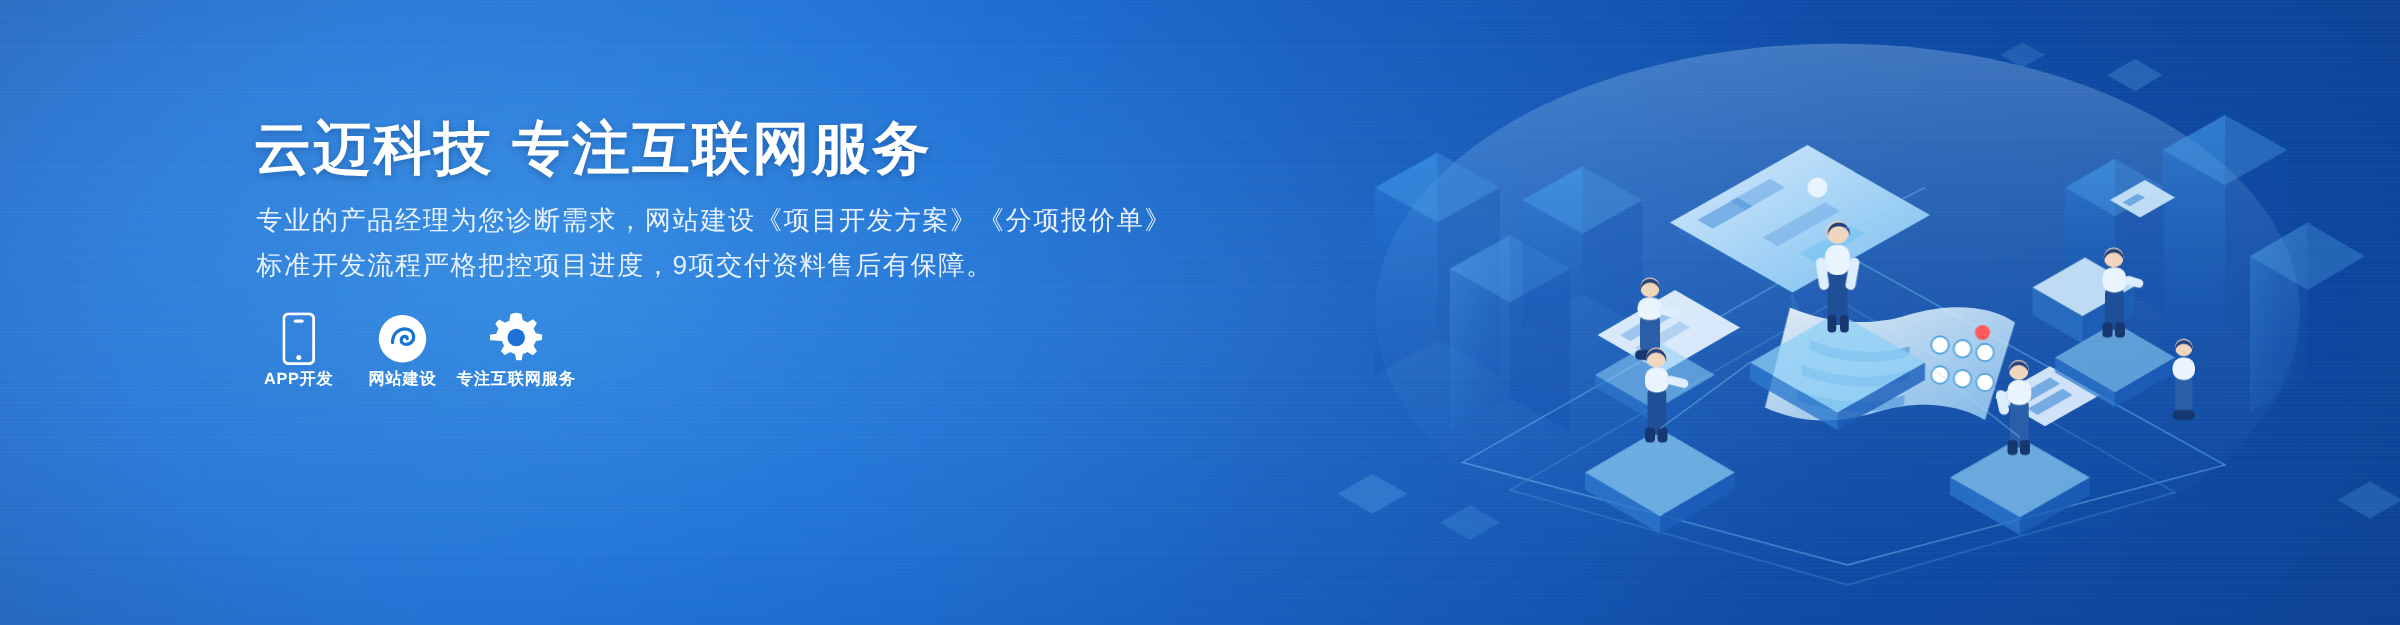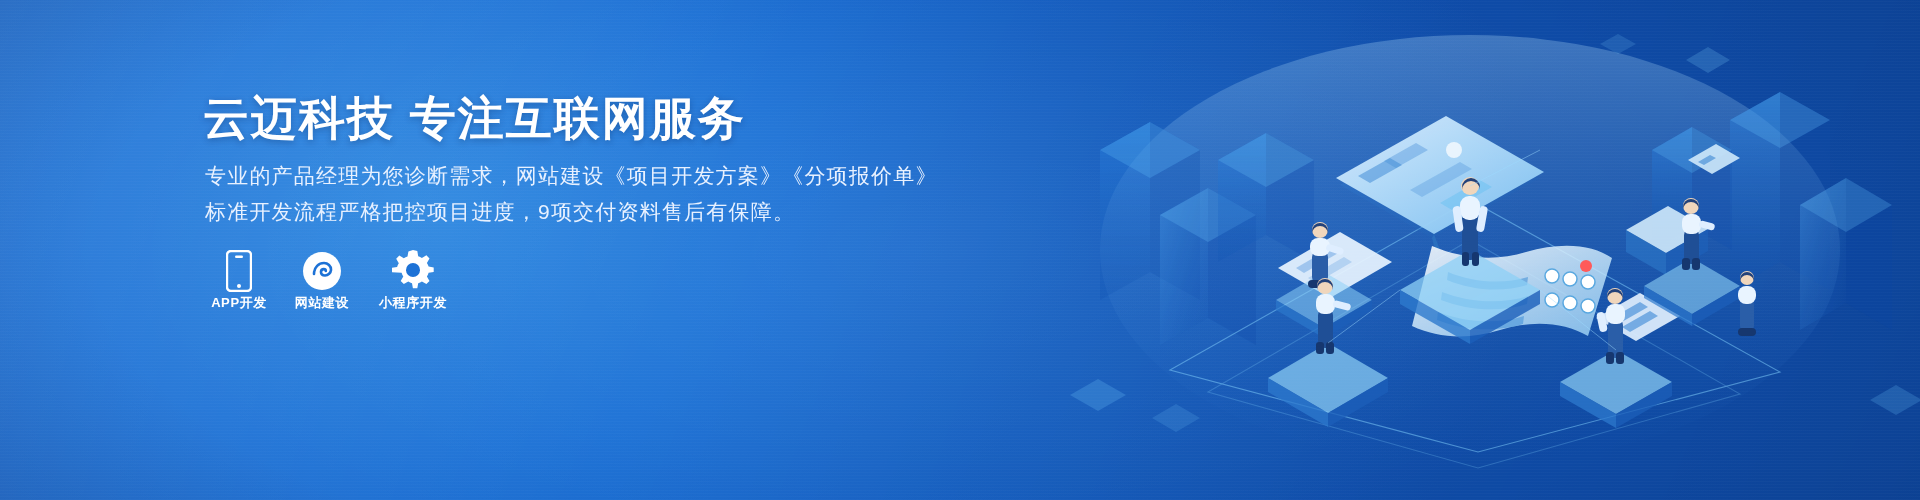--- a/index.html
+++ b/index.html
@@ -378,18 +378,18 @@
 
 
 
       <div class="service">
         <span class="svc-icon">
           <svg width="42" height="42" viewBox="0 0 42 42">
             <path d="M21 0 l4.3 1.1 .9 5.1 c1.3 .4 2.6 .9 3.7 1.7 l4.5 -2.6 3.1 3.1 -2.6 4.5 c.8 1.1 1.3 2.4 1.7 3.7 l5.1 .9 v4.4 l-5.1 .9 c-.4 1.3 -.9 2.6 -1.7 3.7 l2.6 4.5 -3.1 3.1 -4.5 -2.6 c-1.1 .8 -2.4 1.3 -3.7 1.7 l-.9 5.1 h-4.4 l-.9 -5.1 c-1.3 -.4 -2.6 -.9 -3.7 -1.7 l-4.5 2.6 -3.1 -3.1 2.6 -4.5 c-.8 -1.1 -1.3 -2.4 -1.7 -3.7 L0 22.2 v-4.4 l5.1 -.9 c.4 -1.3 .9 -2.6 1.7 -3.7 L4.2 8.7 l3.1 -3.1 4.5 2.6 c1.1 -.8 2.4 -1.3 3.7 -1.7 l.9 -5.1 Z" fill="#fff"></path>
             <circle cx="21" cy="20" r="7" fill="#1d72d6"></circle>
           </svg>
         </span>
-        <span class="svc-label">小程序开发</span>
+        <span class="svc-label">专注互联网服务</span>
       </div>
 
     </div>
   </div>
 </div>
 
 </body></html>

